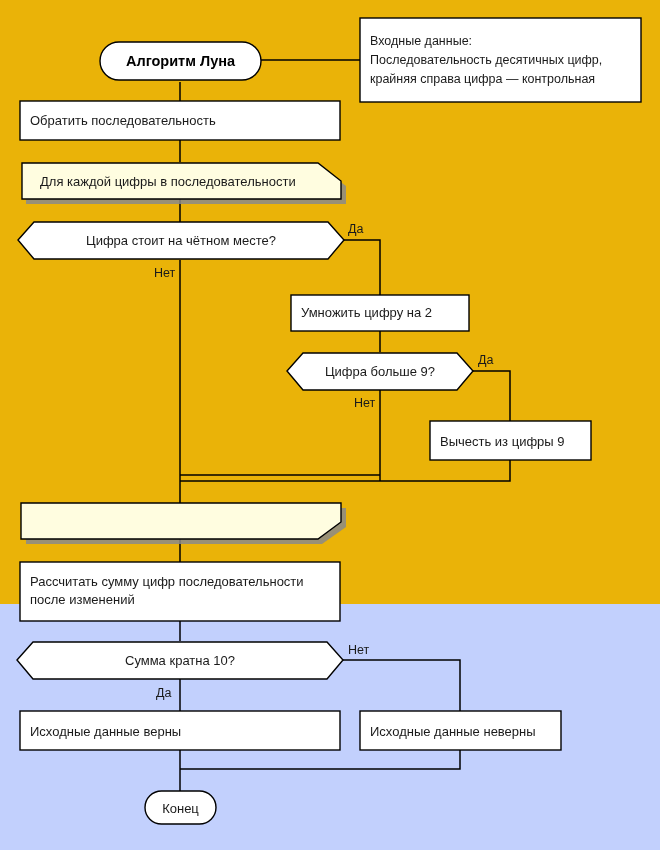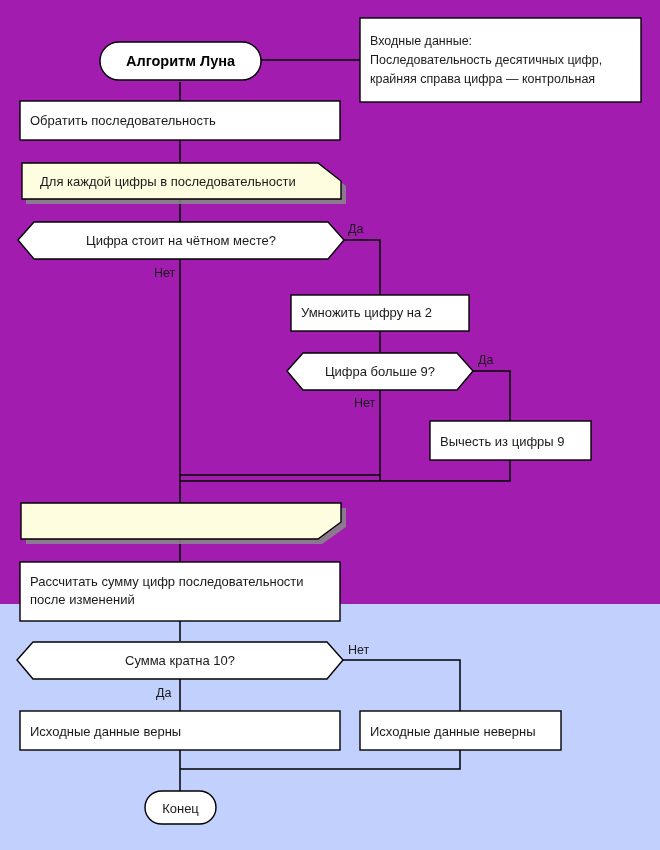--- a/index.html
+++ b/index.html
@@ -11,21 +11,21 @@
   body {
     width: 660px;
     height: 850px;
     overflow: hidden;
     font-family: "Liberation Sans", sans-serif;
   }
   #canvas {
     position: relative;
     width: 660px;
     height: 604px;
-    background: #a21caf;
+    background: #eab308;
   }
   svg#flow {
     position: absolute;
     left: 0;
     top: 0;
     width: 660px;
     height: 850px;
     display: block;
   }
   .shape-fill-white { fill: #ffffff; }

